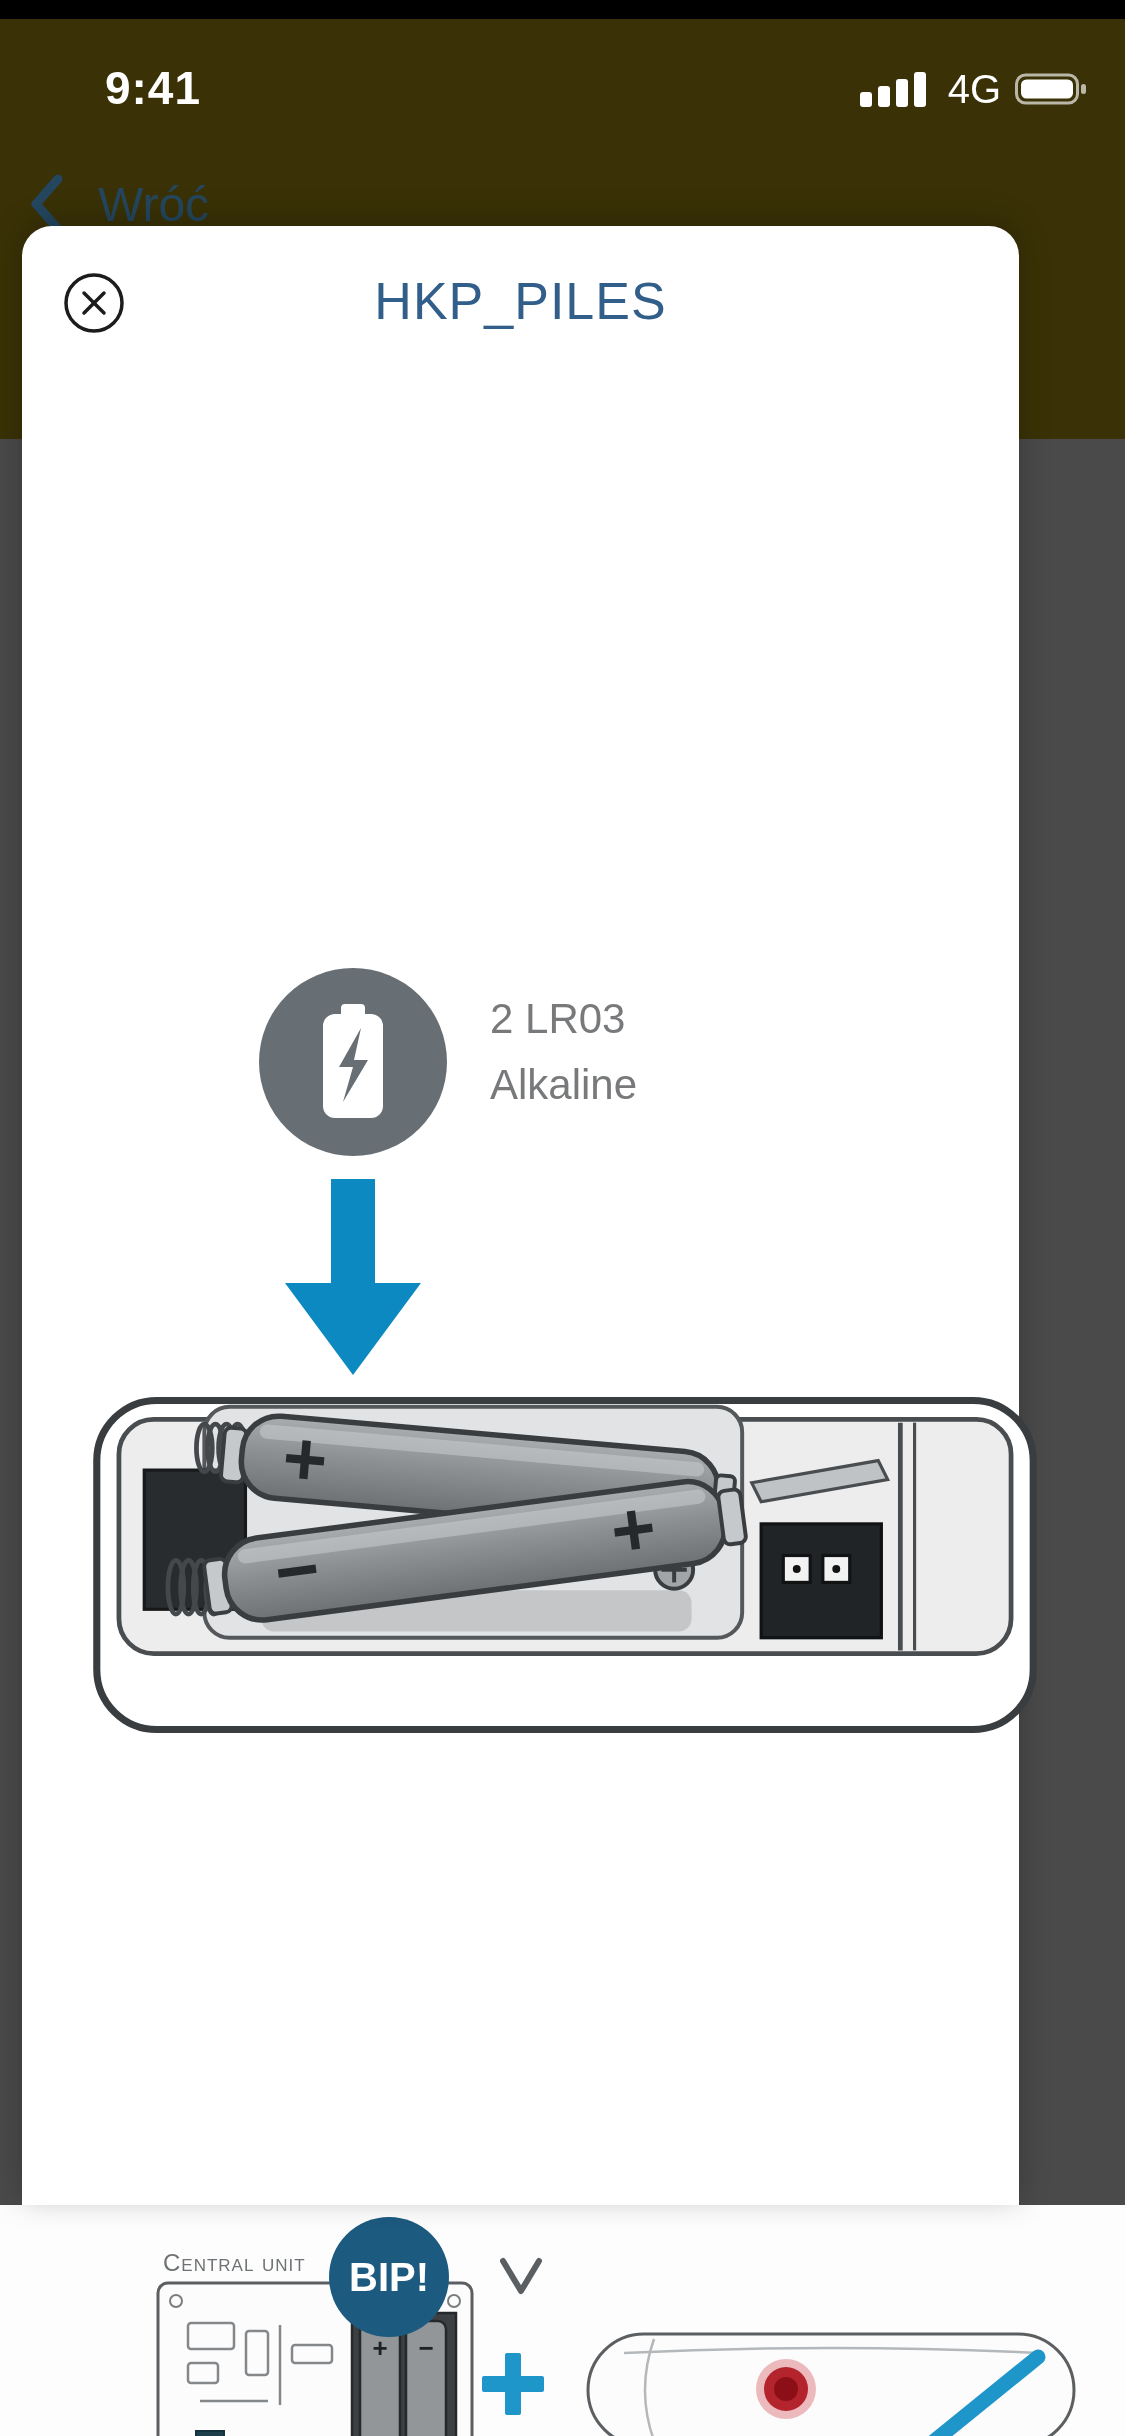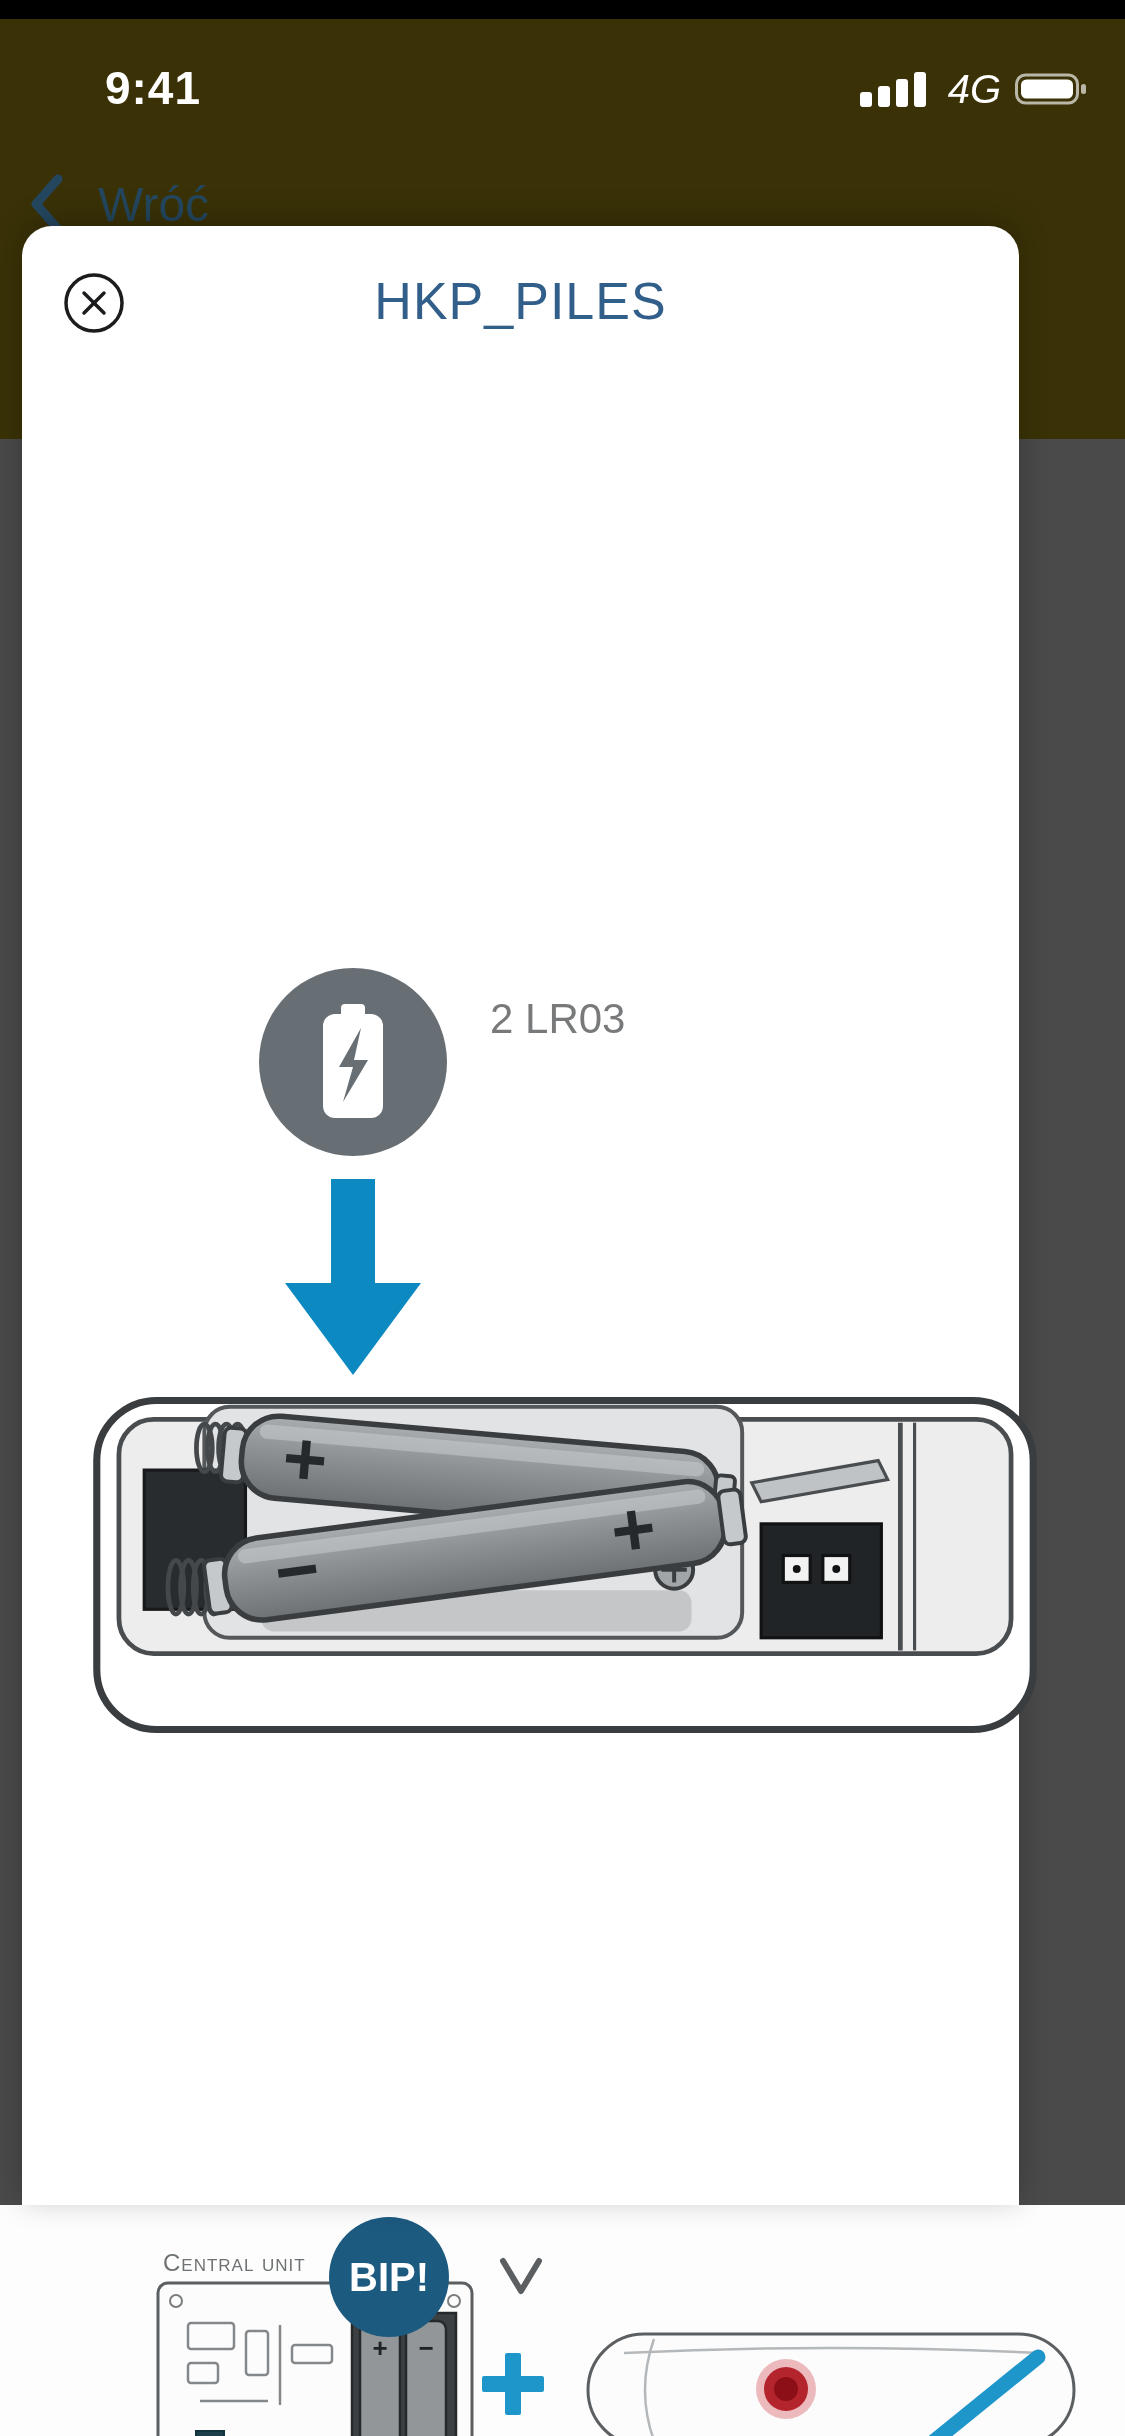--- a/index.html
+++ b/index.html
@@ -19,21 +19,21 @@
   
   .status-bar{position:absolute;left:0;top:0;width:1125px;height:140px;z-index:5;}
   .status-time{
     position:absolute;left:88px;top:42px;width:130px;
     text-align:center;color:#fff;font-size:46px;font-weight:600;letter-spacing:1px;
   }
   .status-right{
     position:absolute;right:36px;top:50px;height:40px;
     display:flex;align-items:center;gap:14px;
   }
-  .network-label{color:#fff;font-size:40px;font-weight:400;font-style:italic;}
+  .network-label{color:#fff;font-size:40px;font-weight:400;}
   
   .back-button{
     position:absolute;left:26px;top:152px;z-index:4;
     display:flex;align-items:center;gap:32px;color:#24475f;
   }
   .back-label{font-size:48px;}
   
   .modal{
     position:absolute;left:22px;top:207px;width:997px;height:1979px;
     background:#ffffff;border-radius:30px 30px 0 0;z-index:10;
@@ -106,20 +106,21 @@
 
     <svg class="battery-type-icon" viewBox="0 0 188 188">
       <circle cx="94" cy="94" r="94" fill="#676e74"></circle>
       <rect x="82" y="36" width="24" height="14" rx="4" fill="#ffffff"></rect>
       <rect x="64" y="46" width="60" height="104" rx="12" fill="#ffffff"></rect>
       <polygon points="102,60 80,99 94,99 84,134 109,92 95,92" fill="#676e74"></polygon>
     </svg>
 
     <div class="battery-spec">
       <div>2 LR03</div>
+      <div>Alkaline</div>
     </div>
 
     <svg class="insert-arrow" viewBox="0 0 136 196">
       <polygon points="46,0 90,0 90,104 136,104 68,196 0,104 46,104" fill="#0d89c2"></polygon>
     </svg>
 
     <svg class="compartment" viewBox="0 0 600 220">
       <defs>
         <linearGradient id="batGrad" x1="0" y1="0" x2="0" y2="1">
           <stop offset="0" stop-color="#aaadaf"></stop>

